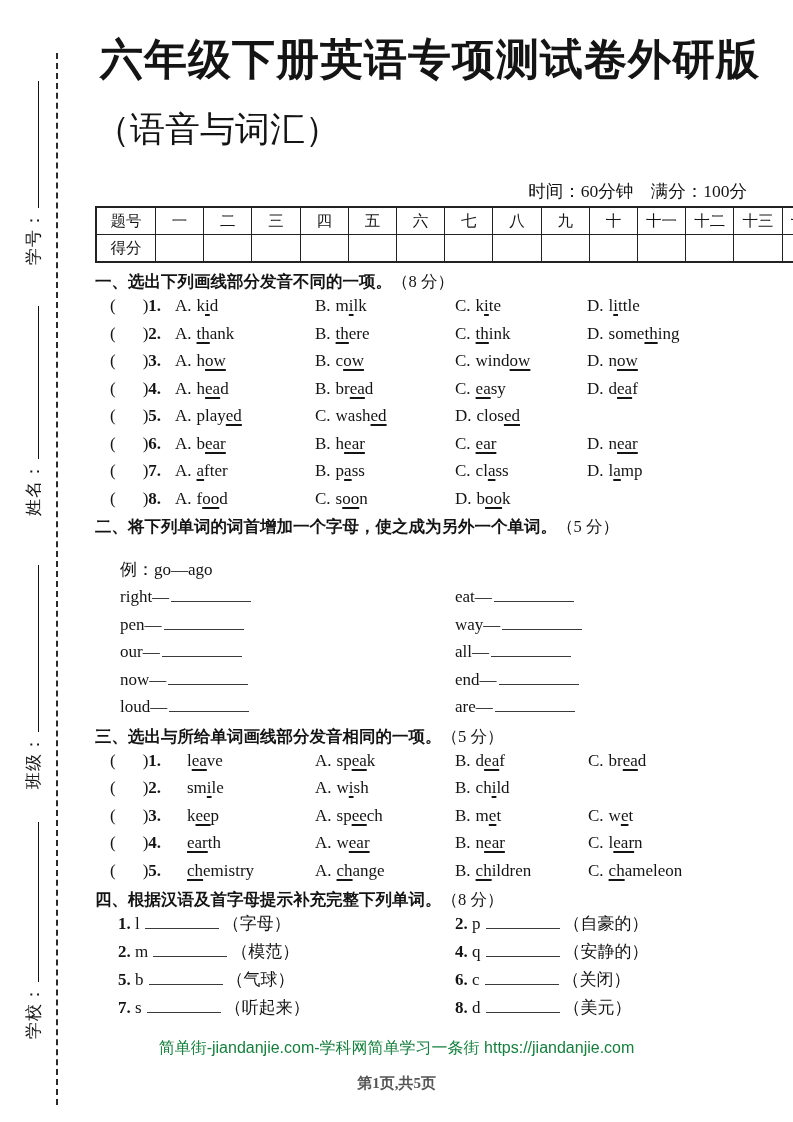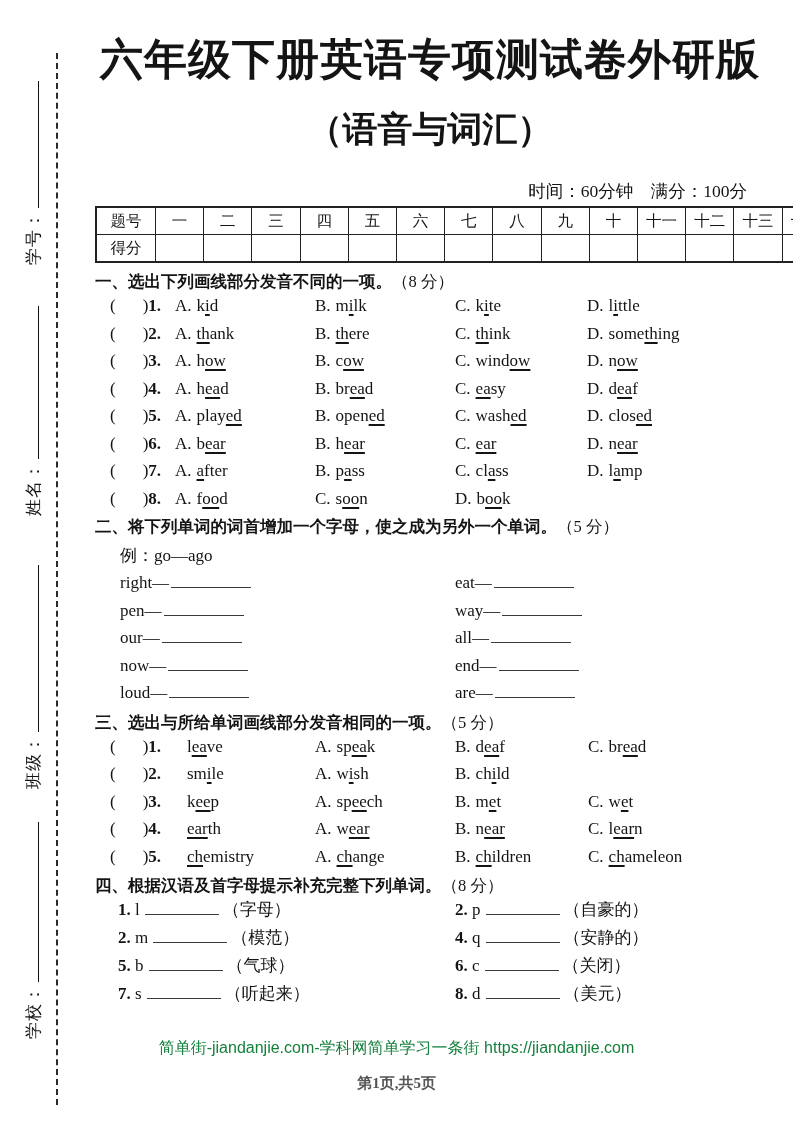--- a/index.html
+++ b/index.html
@@ -12,22 +12,22 @@
   .seal-dash{position:absolute;left:56px;top:53px;height:1052px;width:0;
     border-left:2px dashed #2a2a2a;}
   .vfield{position:absolute;left:22px;transform:rotate(-90deg);
     transform-origin:0 0;white-space:nowrap;font-size:17px;letter-spacing:1px;}
   .vline{display:inline-block;height:4px;border-bottom:1.6px solid #111;
     margin-left:3px;}
   
   .content{position:absolute;left:95px;top:0;width:670px;}
   .title{margin:34px 0 0 0;text-align:center;font-size:43px;line-height:52px;
     font-weight:bold;letter-spacing:1px;}
-  .subtitle{margin:22px 0 0 0;text-align:center;font-size:35px;line-height:44px;
-    font-weight:bold;}
+  .subtitle{margin:22px 0 0 0;text-align:left;font-size:35px;line-height:44px;
+    font-weight:normal;}
   .meta{margin:28px 18px 0 0;text-align:right;font-size:17.5px;line-height:22px;}
   
   .score-table{margin-top:4px;width:785px;border:2px solid #222;
     box-sizing:border-box;font-size:15.5px;}
   .tr{display:grid;grid-template-columns:58px repeat(15,1fr);}
   .tr + .tr{border-top:1.5px solid #222;}
   .cell{height:26px;line-height:26px;text-align:center;overflow:hidden;}
   .cell + .cell{border-left:1.5px solid #222;}
   
   .sec-head{margin-top:8px;font-size:16.5px;line-height:21px;
@@ -38,21 +38,21 @@
   .qrow{display:grid;grid-template-columns:65px 140px 140px 132px auto;
     padding-left:15px;height:27.5px;line-height:27.5px;align-items:baseline;}
   .qrow3{display:grid;grid-template-columns:65px 140px 140px 133px auto;
     padding-left:15px;height:27.5px;line-height:27.5px;align-items:baseline;}
   .stemcell{padding-left:12px;}
   .gap{display:inline-block;width:27px;}
   .qnum{font-weight:bold;}
   .ol{margin-right:5px;}
   .u{text-decoration:underline;text-decoration-thickness:1.5px;text-underline-offset:3px;}
   
-  .example{padding-left:25px;margin-top:6px;font-size:17px;line-height:26px;}
+  .example{padding-left:25px;margin-top:20px;font-size:17px;line-height:26px;}
   .fill-grid{display:grid;grid-auto-flow:column;grid-template-rows:repeat(5,27.5px);
     grid-template-columns:335px auto;padding-left:25px;font-size:17px;}
   .fillrow{line-height:27.5px;}
   .blank{display:inline-block;width:80px;height:1em;border-bottom:1.5px solid #3a3a3a;
     margin:0 2px;vertical-align:baseline;}
   
   .word-grid{display:grid;grid-template-columns:337px auto;grid-auto-rows:28px;
     padding-left:23px;font-size:17px;}
   .wordrow{line-height:28px;}
   .blank4{display:inline-block;width:74px;height:1em;border-bottom:1.5px solid #3a3a3a;
@@ -161,21 +161,20 @@
           <span><span>(</span><span class="gap"></span><span>)</span><span class="qnum">4.</span></span>
           <span><span class="ol">A.</span><span>h</span><span class="u">ea</span><span>d</span></span>
           <span><span class="ol">B.</span><span>br</span><span class="u">ea</span><span>d</span></span>
           <span><span class="ol">C.</span><span></span><span class="u">ea</span><span>sy</span></span>
           <span><span class="ol">D.</span><span>d</span><span class="u">ea</span><span>f</span></span>
         </div>
 
         <div class="qrow">
           <span><span>(</span><span class="gap"></span><span>)</span><span class="qnum">5.</span></span>
           <span><span class="ol">A.</span><span>play</span><span class="u">ed</span><span></span></span>
-          <span><span class="ol">B.</span><span>open</span><span class="u">ed</span><span></span></span>
           <span><span class="ol">C.</span><span>wash</span><span class="u">ed</span><span></span></span>
           <span><span class="ol">D.</span><span>clos</span><span class="u">ed</span><span></span></span>
         </div>
 
         <div class="qrow">
           <span><span>(</span><span class="gap"></span><span>)</span><span class="qnum">6.</span></span>
           <span><span class="ol">A.</span><span>b</span><span class="u">ear</span><span></span></span>
           <span><span class="ol">B.</span><span>h</span><span class="u">ear</span><span></span></span>
           <span><span class="ol">C.</span><span></span><span class="u">ear</span><span></span></span>
           <span><span class="ol">D.</span><span>n</span><span class="u">ear</span><span></span></span>

